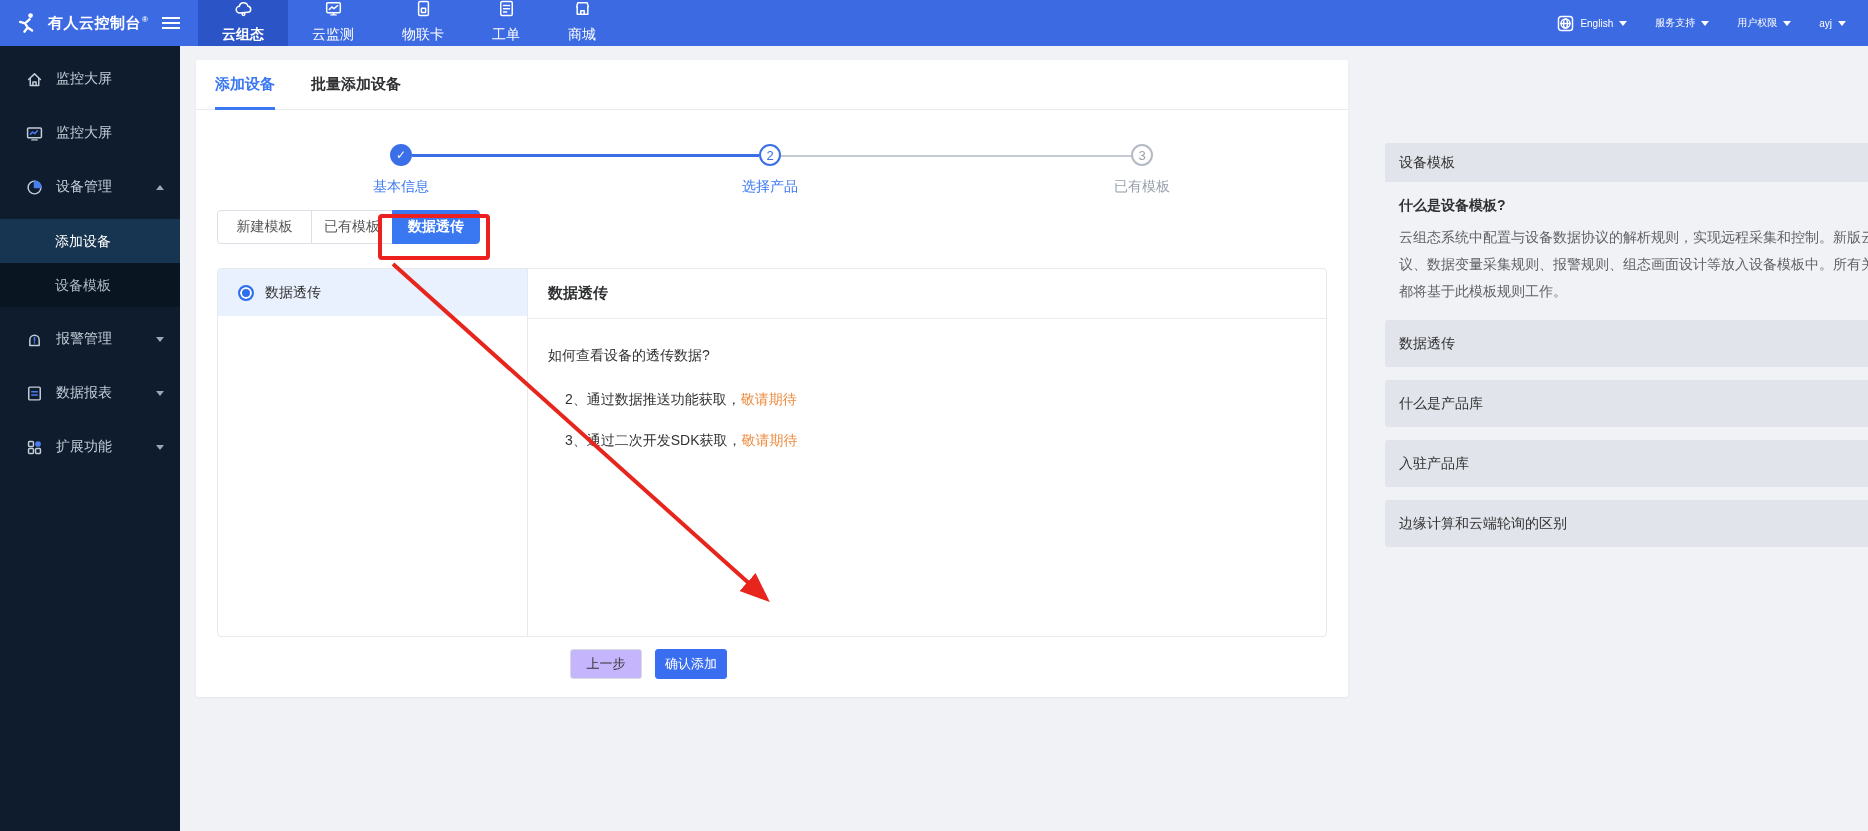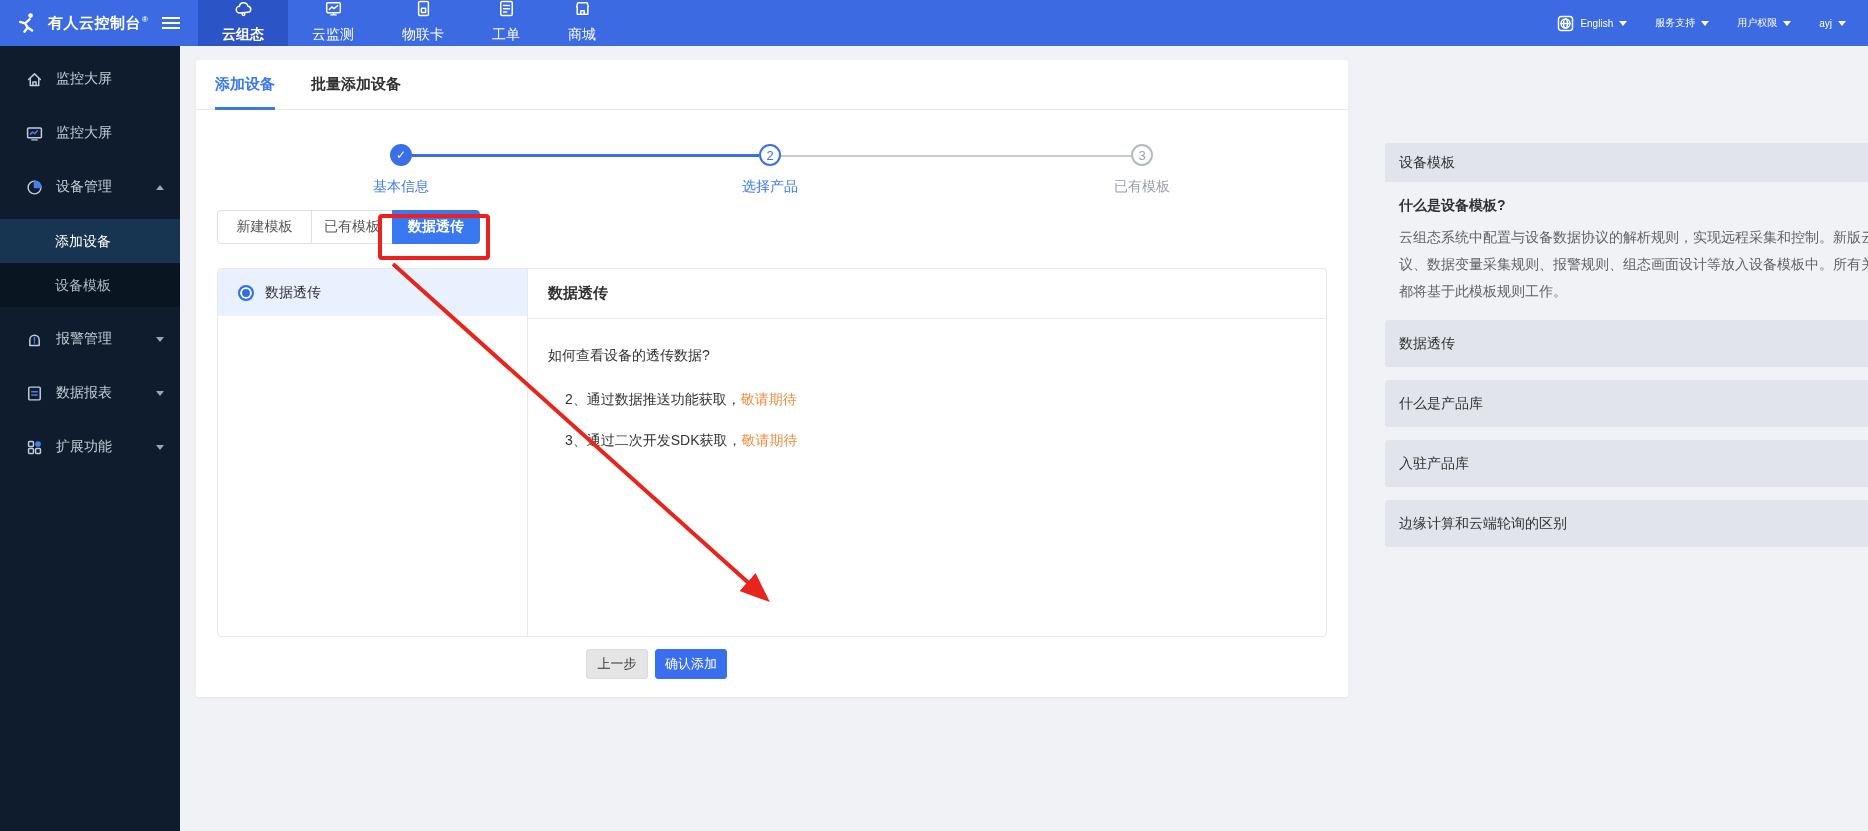--- a/index.html
+++ b/index.html
@@ -77,21 +77,21 @@
   .panel-right { flex:1; min-width:0; }
   .pr-head { height:50px; border-bottom:1px solid #ececec; display:flex; align-items:center; padding-left:20px; font-size:15px; font-weight:bold; color:#303133; }
   .pr-body { padding:28px 20px 0; font-size:14px; color:#333; }
   .pr-q { margin-bottom:26px; }
   .pr-item { margin-bottom:23px; padding-left:17px; }
   .link { color:#3d7ef7; cursor:pointer; }
   .pending { color:#ef8b3f; }
 
   
   .btn { position:absolute; top:589px; height:30px; border-radius:3px; font-size:13px; font-family:inherit; cursor:pointer; }
-  .btn-prev { left:390px; width:62px; background:#e5e5e5; border:1px solid #d9dce2; color:#333; }
+  .btn-prev { left:374px; width:72px; background:#c4b5fd; border:1px solid #d9dce2; color:#333; }
   .btn-confirm { left:459px; width:72px; background:#3a6ef0; border:1px solid #3a6ef0; color:#fff; }
 
   
   .help-head1 { position:absolute; left:1205px; top:97px; width:600px; height:39px; background:#e1e4ea; border-radius:3px 3px 0 0; line-height:39px; padding-left:14px; font-size:14px; color:#333; cursor:pointer; }
   .help-body1 { position:absolute; left:1205px; top:136px; width:600px; height:126px; background:#f1f2f5; border-radius:0 0 3px 3px; padding:15px 14px; font-size:14px; color:#606266; overflow:hidden; }
   .hb-q { font-weight:bold; color:#303133; margin-bottom:9px; }
   .hb-a { line-height:27px; }
   .help-bar { position:absolute; left:1205px; width:600px; height:47px; background:#e1e4ea; border-radius:3px; line-height:47px; padding-left:14px; font-size:14px; color:#333; cursor:pointer; }
   .bar2 { top:274px; } .bar3 { top:334px; } .bar4 { top:394px; } .bar5 { top:454px; }
 

